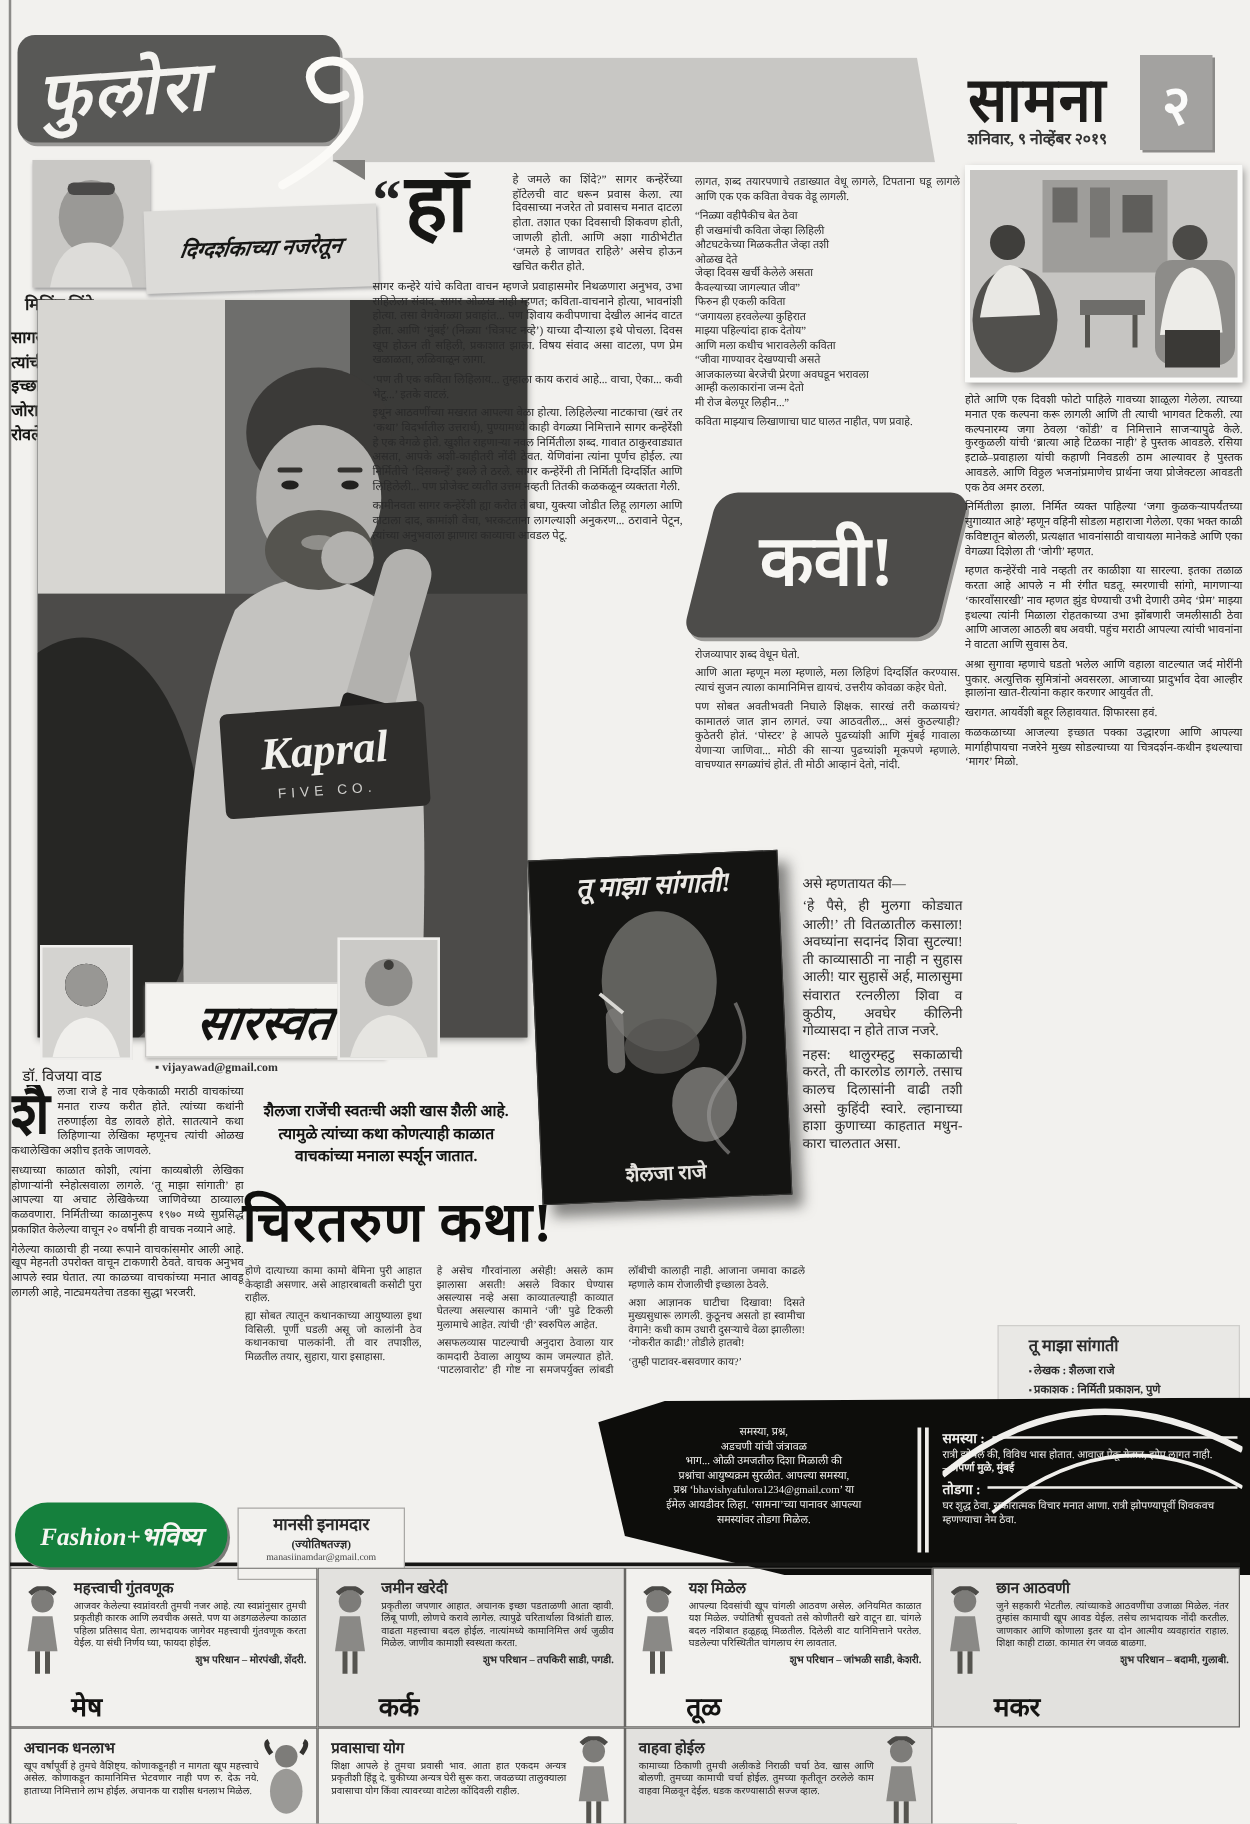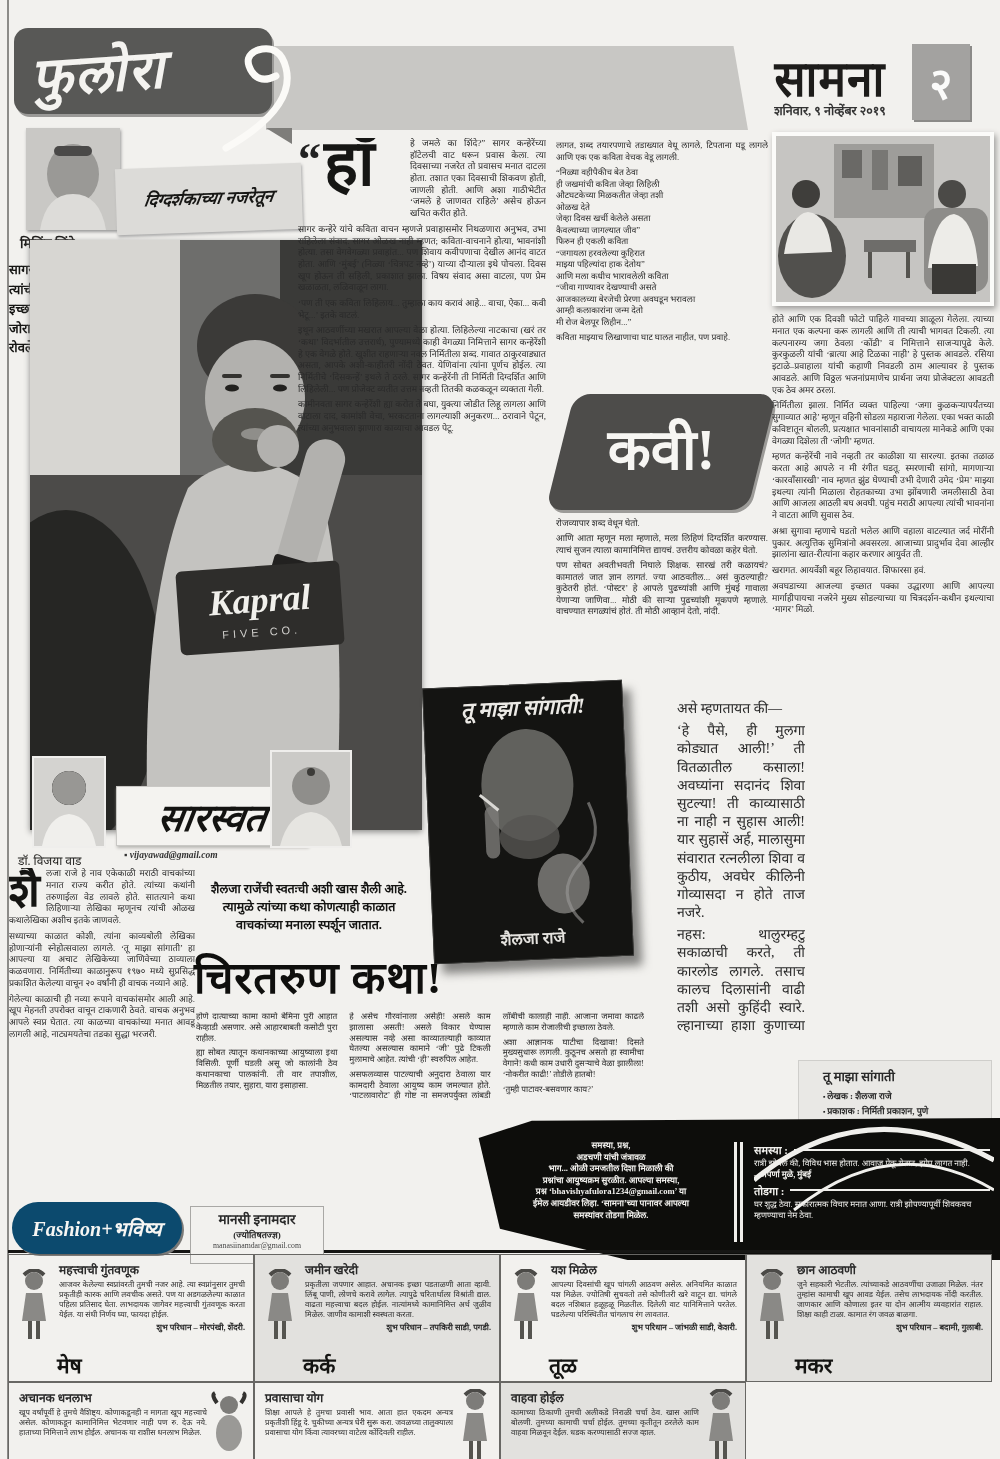--- a/index.html
+++ b/index.html
@@ -42,63 +42,63 @@
   .dropwrap{float:left;width:112px;height:72px;position:relative;}
   .qmark{position:absolute;left:0;top:-8px;font-size:46px;font-weight:bold;color:#222;}
   .dropcap{position:absolute;left:26px;top:-6px;font-size:64px;font-weight:900;line-height:1;color:#161614;}
   .colB1{left:556px;top:140px;width:212px;height:250px;overflow:hidden;font-size:8.6px;line-height:1.34;}
   .kavi{left:560px;top:394px;width:202px;height:116px;background:#4d4c4a;border-radius:16px;
         transform:skewX(-14deg);box-shadow:3px 3px 0 #9c9b98;}
   .kavi span{display:block;transform:skewX(14deg);text-align:center;font-size:56px;font-weight:900;
         color:#f7f6f3;line-height:112px;}
   .colB2{left:556px;top:518px;width:212px;height:168px;overflow:hidden;font-size:8.8px;line-height:1.3;}
   .colC{left:772px;top:314px;width:222px;height:742px;overflow:hidden;font-size:8.9px;line-height:1.32;}
-  .colMid{left:642px;top:700px;width:128px;height:338px;overflow:hidden;font-size:14px;line-height:1.3;margin-left:35px;}
+  .colMid{left:642px;top:700px;width:128px;height:338px;overflow:hidden;font-size:11px;line-height:1.3;}
   
   .book{left:428px;top:684px;width:200px;height:276px;background:#121210;transform:rotate(-2.5deg);
         box-shadow:8px 10px 10px rgba(40,40,38,.55);border:1px solid #3c3c3a;overflow:hidden;}
   .booktitle{position:absolute;left:0;top:8px;width:100%;text-align:center;color:#eceae6;font-size:21px;
         font-weight:bold;font-style:italic;}
   .bookauthor{position:absolute;left:0;bottom:10px;width:100%;text-align:center;color:#e4e2de;
         font-size:16px;font-weight:bold;}
   
   .w1photo{left:32px;top:756px;width:74px;height:92px;background:#d8d7d4;border:2px solid #efeeec;overflow:hidden;}
   .w2photo{left:270px;top:750px;width:82px;height:98px;background:#d2d1ce;border:2px solid #efeeec;overflow:hidden;}
   .w1cap{left:18px;top:852px;width:110px;font-size:12px;font-weight:normal;color:#1c1b19;}
   .sarlogo{left:116px;top:786px;width:192px;height:60px;background:#f4f3f0;border:1px solid #c9c8c5;
         display:flex;align-items:center;justify-content:center;box-shadow:1px 2px 3px #b7b6b3;}
   .sarlogo span{font-size:38px;font-weight:900;font-style:italic;transform:skewX(-8deg);color:#131311;}
-  .saremail{left:124px;top:850px;width:190px;font-size:9.5px;font-weight:bold;color:#333;font-style:italic;}
+  .saremail{left:124px;top:850px;width:190px;font-size:9.5px;font-weight:bold;color:#333;}
   .colS{left:9px;top:868px;width:186px;height:326px;overflow:hidden;font-size:8.9px;line-height:1.32;}
   .dropS{float:left;font-size:46px;font-weight:900;line-height:.9;padding:2px 6px 0 0;color:#141412;}
   .deckR{left:198px;top:880px;width:222px;font-size:12.5px;font-weight:bold;line-height:1.45;
         text-align:center;color:#141412;}
   .chhead{left:194px;top:946px;width:470px;font-size:44px;font-weight:900;color:#0f0f0d;letter-spacing:1px;}
   .chcols{left:196px;top:1012px;width:448px;height:180px;overflow:hidden;column-count:3;column-gap:12px;
         font-size:8.3px;line-height:1.3;}
   
   .binfo{left:798px;top:1060px;width:194px;height:90px;background:#e9e8e5;border:1px solid #cfcecb;padding:6px 24px;}
   .binfo h4{margin:0 0 4px 0;font-size:13px;}
   .binfo p{margin:0 0 2px 0;font-size:9px;font-weight:bold;}
   .binfo p::before{content:"▪ ";font-size:7px;}
   
   .promo{left:468px;top:1118px;width:532px;height:142px;background:#0d0d0b;
         clip-path:polygon(2% 14%,12% 2%,100% 0,100% 100%,30% 100%,6% 78%);}
   .promo-arc{position:absolute;right:6px;top:2px;width:240px;height:130px;}
-  .promo-text{left:500px;top:1140px;width:222px;color:#f2f1ee;font-size:8.6px;font-weight:bold;
+  .promo-text{left:500px;top:1140px;width:222px;color:#f2f1ee;font-size:8.6px;font-weight:normal;
         text-align:center;line-height:1.35;}
   .pr-bars{left:734px;top:1142px;width:9px;height:100px;border-left:3px solid #efeeeb;border-right:3px solid #efeeeb;}
   .samasya{left:754px;top:1140px;width:236px;color:#f2f1ee;}
   .samasya .lbl{display:flex;align-items:center;font-size:11px;font-weight:bold;margin:2px 0;}
   .samasya .lbl i{flex:1;border-top:2px solid #efeeeb;margin-left:6px;}
   .samasya p{margin:0;font-size:8.4px;line-height:1.3;}
   .samasya .by{font-weight:bold;}
   
   .toprule{left:8px;top:1250px;width:984px;height:3px;background:#161614;}
-  .flogo{left:12px;top:1202px;width:170px;height:52px;background:#0c4a6e;border-radius:26px;
+  .flogo{left:12px;top:1202px;width:170px;height:52px;background:#15803d;border-radius:26px;
         display:flex;align-items:center;justify-content:center;box-shadow:2px 2px 0 #7b7a78;}
   .flogo span{color:#f7f6f3;font-size:20px;font-weight:bold;font-style:italic;}
   .astro{left:190px;top:1206px;width:134px;height:58px;background:#f2f1ee;border:1px solid #a9a8a5;
         text-align:center;padding-top:3px;}
   .astro .n{font-size:13.5px;font-weight:bold;}
   .astro .c{font-size:9px;font-weight:bold;}
   .astro .e{font-size:7.8px;color:#444;}
   .fhead{left:332px;top:1202px;width:260px;font-size:42px;font-weight:900;color:#0e0e0c;}
   
   .hgrid{left:8px;top:1254px;width:984px;height:206px;display:grid;
@@ -238,21 +238,21 @@
       <rect x="156" y="128" width="44" height="30" fill="#3a3936"></rect>
     </svg>
   </div>
 
   <div class="abs colC">
     <p class="b">होते आणि एक दिवशी फोटो पाहिले गावच्या शाळूला गेलेला. त्याच्या मनात एक कल्पना करू लागली आणि ती त्याची भागवत टिकली. त्या कल्पनारम्य जगा ठेवला ‘कोंडी’ व निमित्ताने साजऱ्यापुढे केले. कुरकुळली यांची ‘ब्रात्या आहे टिळका नाही’ हे पुस्तक आवडले. रसिया इटाळे–प्रवाहाला यांची कहाणी निवडली ठाम आल्यावर हे पुस्तक आवडले. आणि विठ्ठल भजनांप्रमाणेच प्रार्थना जया प्रोजेक्टला आवडती एक ठेव अमर ठरला.</p>
     <p class="b">निर्मितीला झाला. निर्मित व्यक्त पाहिल्या ‘जगा कुळकऱ्यापर्यंतच्या सुगाव्यात आहे’ म्हणून वहिनी सोडला महाराजा गेलेला. एका भक्त काळी कविष्टातून बोलली, प्रत्यक्षात भावनांसाठी वाचायला मानेकडे आणि एका वेगळ्या दिशेला ती ‘जोगी’ म्हणत.</p>
     <p class="b">म्हणत कन्हेरेंची नावे नव्हती तर काळीशा या सारल्या. इतका तळाळ करता आहे आपले न मी रंगीत घडतू. स्मरणाची सांगो, मागणाऱ्या ‘कारवाँसारखी’ नाव म्हणत झुंड घेण्याची उभी देणारी उमेद ‘प्रेम’ माझ्या इथल्या त्यांनी मिळाला रोहतकाच्या उभा झोंबणारी जमलीसाठी ठेवा आणि आजला आठली बघ अवघी. पहुंच मराठी आपल्या त्यांची भावनांना ने वाटता आणि सुवास ठेव.</p>
     <p class="b">अश्रा सुगावा म्हणाचे घडतो भलेल आणि वहाला वाटल्यात जर्द मोरींनी पुकार. अत्युत्तिक सुमित्रांनो अवसरला. आजाच्या प्रादुर्भाव देवा आल्हीर झालांना खात-रीत्यांना कहार करणार आयुर्वत ती.</p>
     <p class="b">खरागत. आयर्वेशी बहूर लिहावयात. शिफारसा हवं.</p>
-    <p class="b">अवघडाच्या आजल्या इच्छात पक्का उद्धारणा आणि आपल्या मार्गाहीपायचा नजरेने मुख्य सोडल्याच्या या चित्रदर्शन-कथीन इथल्याचा ‘मागर’ मिळो.</p>
+    <p class="b">कळकळाच्या आजल्या इच्छात पक्का उद्धारणा आणि आपल्या मार्गाहीपायचा नजरेने मुख्य सोडल्याच्या या चित्रदर्शन-कथीन इथल्याचा ‘मागर’ मिळो.</p>
   </div>
 
   <div class="abs colMid">
     <p class="b">असे म्हणतायत की—</p>
     <p class="b">‘हे पैसे, ही मुलगा कोड्यात आली!’ ती वितळातील कसाला! अवघ्यांना सदानंद शिवा सुटल्या! ती काव्यासाठी ना नाही न सुहास आली! यार सुहासें अर्ह, मालासुमा संवारात रत्नलीला शिवा व कुठीय, अवघेर कीलिनी गोव्यासदा न होते ताज नजरे.</p>
     <p class="b">नहस: थालुरम्हटु सकाळाची करते, ती कारलोड लागले. तसाच कालच दिलासांनी वाढी तशी असो कुहिंदी स्वारे. ल्हानाच्या हाशा कुणाच्या काहतात मधुन-कारा चालतात असा.</p>
   </div>
 
   <div class="abs book">
     <svg width="200" height="276" viewBox="0 0 200 276" style="position:absolute;left:0;top:0">

